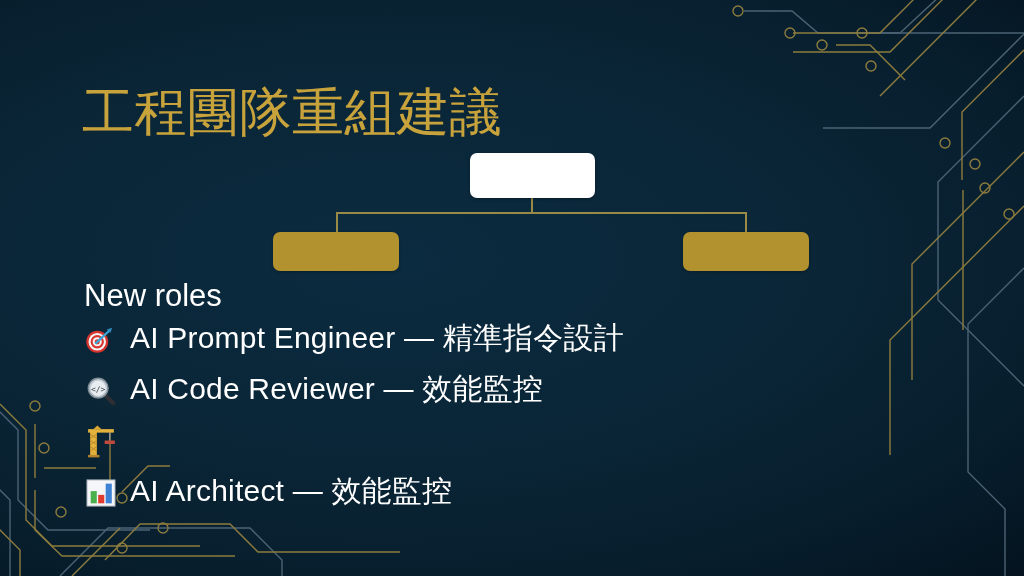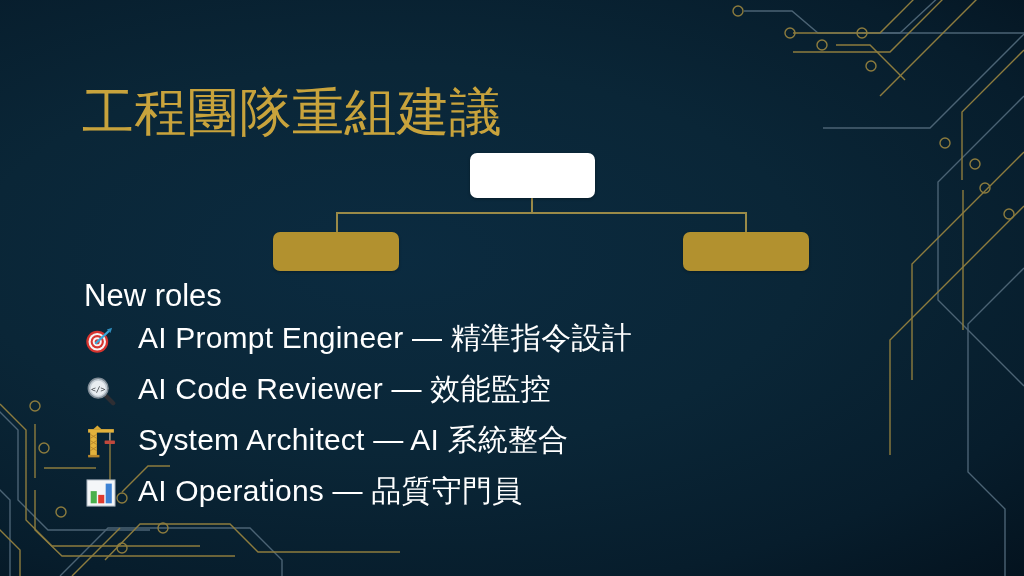--- a/index.html
+++ b/index.html
@@ -108,21 +108,20 @@
     height: 34px;
     flex: 0 0 40px;
     position: relative;
     margin-right: 6px;
   }
   .role-text {
     font-size: 30px;
     color: #ffffff;
     font-weight: 400;
     letter-spacing: 0.2px;
-    margin-left: 8px;
   }
 
   
   .emoji-target { position: absolute; left: 1px; top: 4px; width: 28px; height: 28px; }
   
   .emoji-magnifier { position: absolute; left: 2px; top: 3px; width: 30px; height: 30px; }
   
   .emoji-crane { position: absolute; left: 1px; top: 1px; width: 33px; height: 33px; }
   
   .emoji-barchart { position: absolute; left: 2px; top: 3px; width: 30px; height: 30px; }
@@ -254,29 +253,28 @@
           <g stroke="#b8862a" stroke-width="0.9">
             <path d="M5 9 L11.5 13 M11.5 9 L5 13 M5 15 L11.5 19 M11.5 15 L5 19 M5 21 L11.5 25 M11.5 21 L5 25"></path>
           </g>
           <rect x="3" y="4" width="25" height="3.4" fill="#e3b23c"></rect>
           <path d="M8 4 L12 0.5 L16 4 Z" fill="#d9a832"></path>
           <path d="M24 7.4 V15" stroke="#9aa3ab" stroke-width="1.1"></path>
           <rect x="19" y="15" width="10" height="3.4" rx="0.6" fill="#c0483c"></rect>
           <rect x="3" y="29" width="11" height="2.4" fill="#b8862a"></rect>
         </svg>
       </span>
-      <span class="role-text">System Architect — AI 系統整合</span>
     </li>
 
     <li class="role-item">
       <span class="role-emoji">
         <svg class="emoji-barchart" viewBox="0 0 32 32" xmlns="http://www.w3.org/2000/svg">
           <rect x="1" y="2" width="30" height="28" fill="#f4f6f8" stroke="#9aa6b2" stroke-width="1"></rect>
           <rect x="5" y="14" width="6.5" height="13" fill="#49b04b"></rect>
           <rect x="13" y="18" width="6.5" height="9" fill="#e03b2e"></rect>
           <rect x="21" y="6" width="6.5" height="21" fill="#3d82d4"></rect>
         </svg>
       </span>
-      <span class="role-text">AI Operations — 品質守門員</span>
+      <span class="role-text">AI Architect — 效能監控</span>
     </li>
 
   </ul>
 </div>
 
 </body></html>

